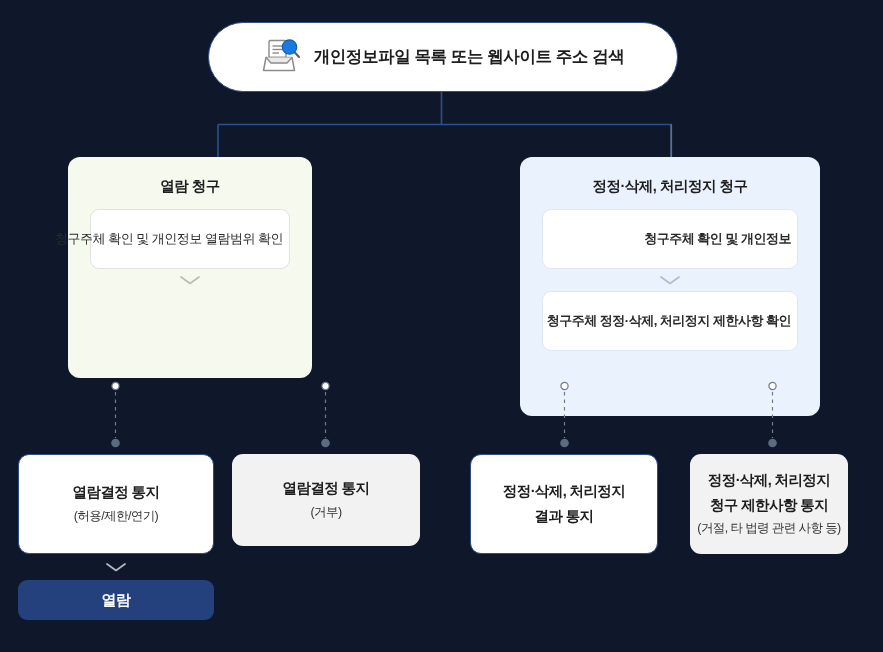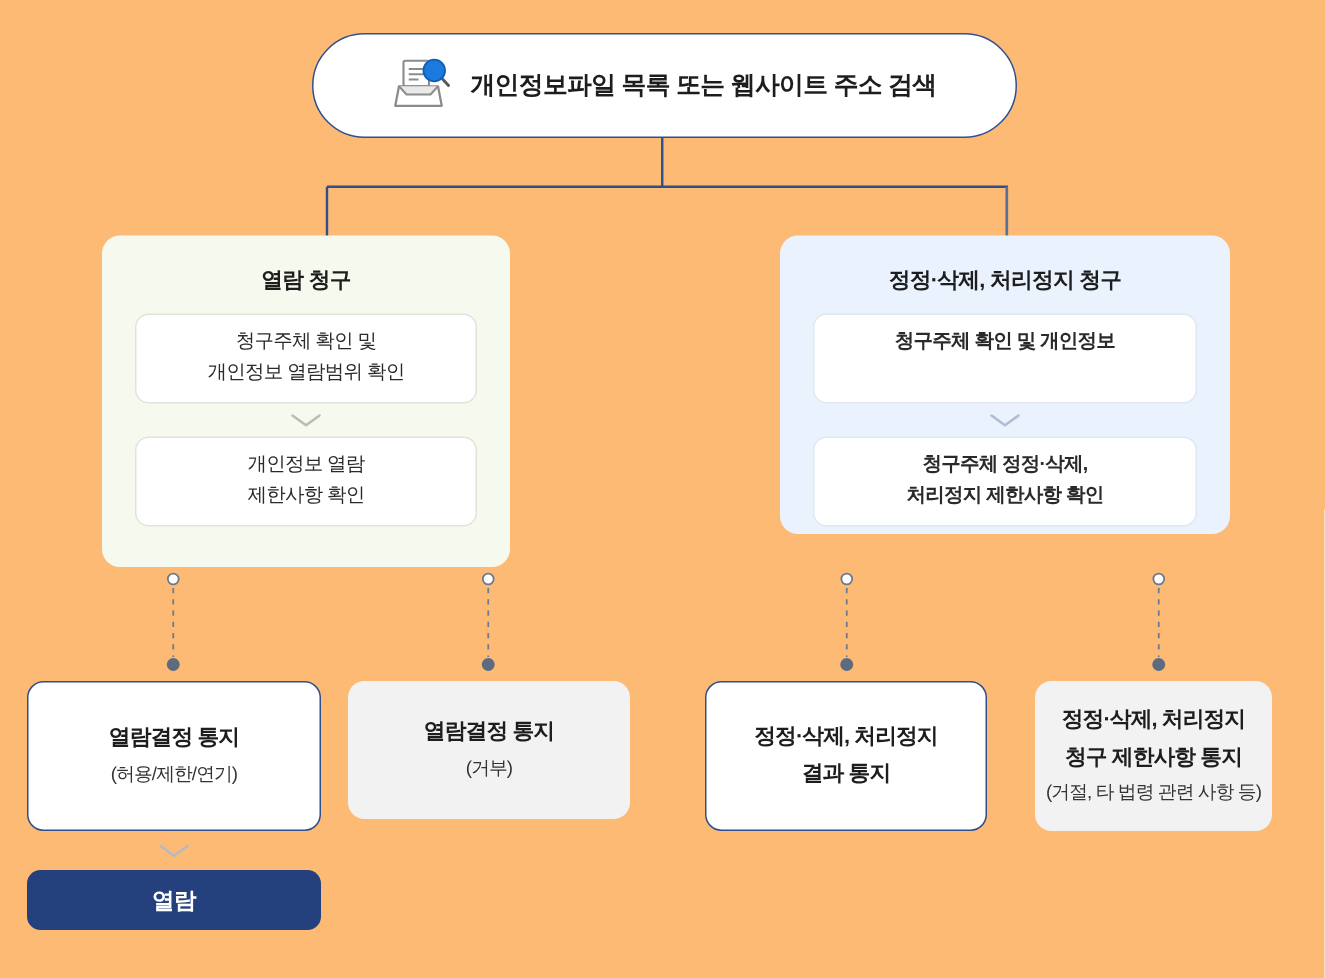--- a/index.html
+++ b/index.html
@@ -10,21 +10,21 @@
   body {
     font-family: "Liberation Sans", "DejaVu Sans", sans-serif;
     color: #222222;
     -webkit-font-smoothing: antialiased;
   }
   #canvas {
     position: relative;
     width: 883px;
     height: 652px;
     overflow: hidden;
-    background: #fdba74;
+    background: #0f172a;
   }
 
   
   .search-pill {
     position: absolute;
     left: 208px;
     top: 22px;
     width: 470px;
     height: 70px;
     box-sizing: border-box;
@@ -55,46 +55,46 @@
 
   
   .panel {
     position: absolute;
     box-sizing: border-box;
     border-radius: 12px;
     padding: 16px 22px 20px 22px;
   }
   .panel-left {
     left: 68px; top: 157px;
-    width: 272px; height: 221px;
+    width: 244px; height: 221px;
     background: #f6f9ee;
   }
   .panel-right {
     left: 520px; top: 157px;
-    width: 300px; height: 199px;
+    width: 300px; height: 259px;
     background: #e9f2fd;
   }
   .panel-title {
     text-align: center;
     font-size: 14.5px;
     font-weight: 700;
     letter-spacing: -0.5px;
     color: #1d1d1d;
     margin: 4px 0 13px 0;
   }
   .step-card {
     box-sizing: border-box;
     background: #ffffff;
     border: 1px solid #e3e3dd;
     border-radius: 9px;
     min-height: 60px;
     display: flex;
-    flex-direction: column;
-    align-items: center;
-    justify-content: flex-start;
+    flex-direction: row;
+    align-items: center;
+    justify-content: flex-end;
     gap: 3px;
     padding: 8px 6px;
   }
   .panel-right .step-card { border-color: #e1e7ef; font-weight: bold; }
   .step-line {
     font-size: 13px;
     letter-spacing: -0.5px;
     color: #2a2a2a;
     line-height: 1.35;
     white-space: nowrap;
@@ -231,24 +231,20 @@
       <div class="step-line">청구주체 확인 및</div>
       <div class="step-line">개인정보 열람범위 확인</div>
     </div>
 
     <div class="chev">
       <svg width="24" height="12" viewBox="0 0 24 12" xmlns="http://www.w3.org/2000/svg">
         <path d="M3 3 L12 9.5 L21 3" fill="none" stroke="#b9bdb2" stroke-width="1.7" stroke-linecap="round" stroke-linejoin="round"></path>
       </svg>
     </div>
 
-    <div class="step-card">
-      <div class="step-line">개인정보 열람</div>
-      <div class="step-line">제한사항 확인</div>
-    </div>
   </div>
 
   <div class="panel panel-right">
     <div class="panel-title">정정·삭제, 처리정지 청구</div>
 
     <div class="step-card">
       <div class="step-line">청구주체 확인 및 개인정보</div>
     </div>
 
     <div class="chev">

